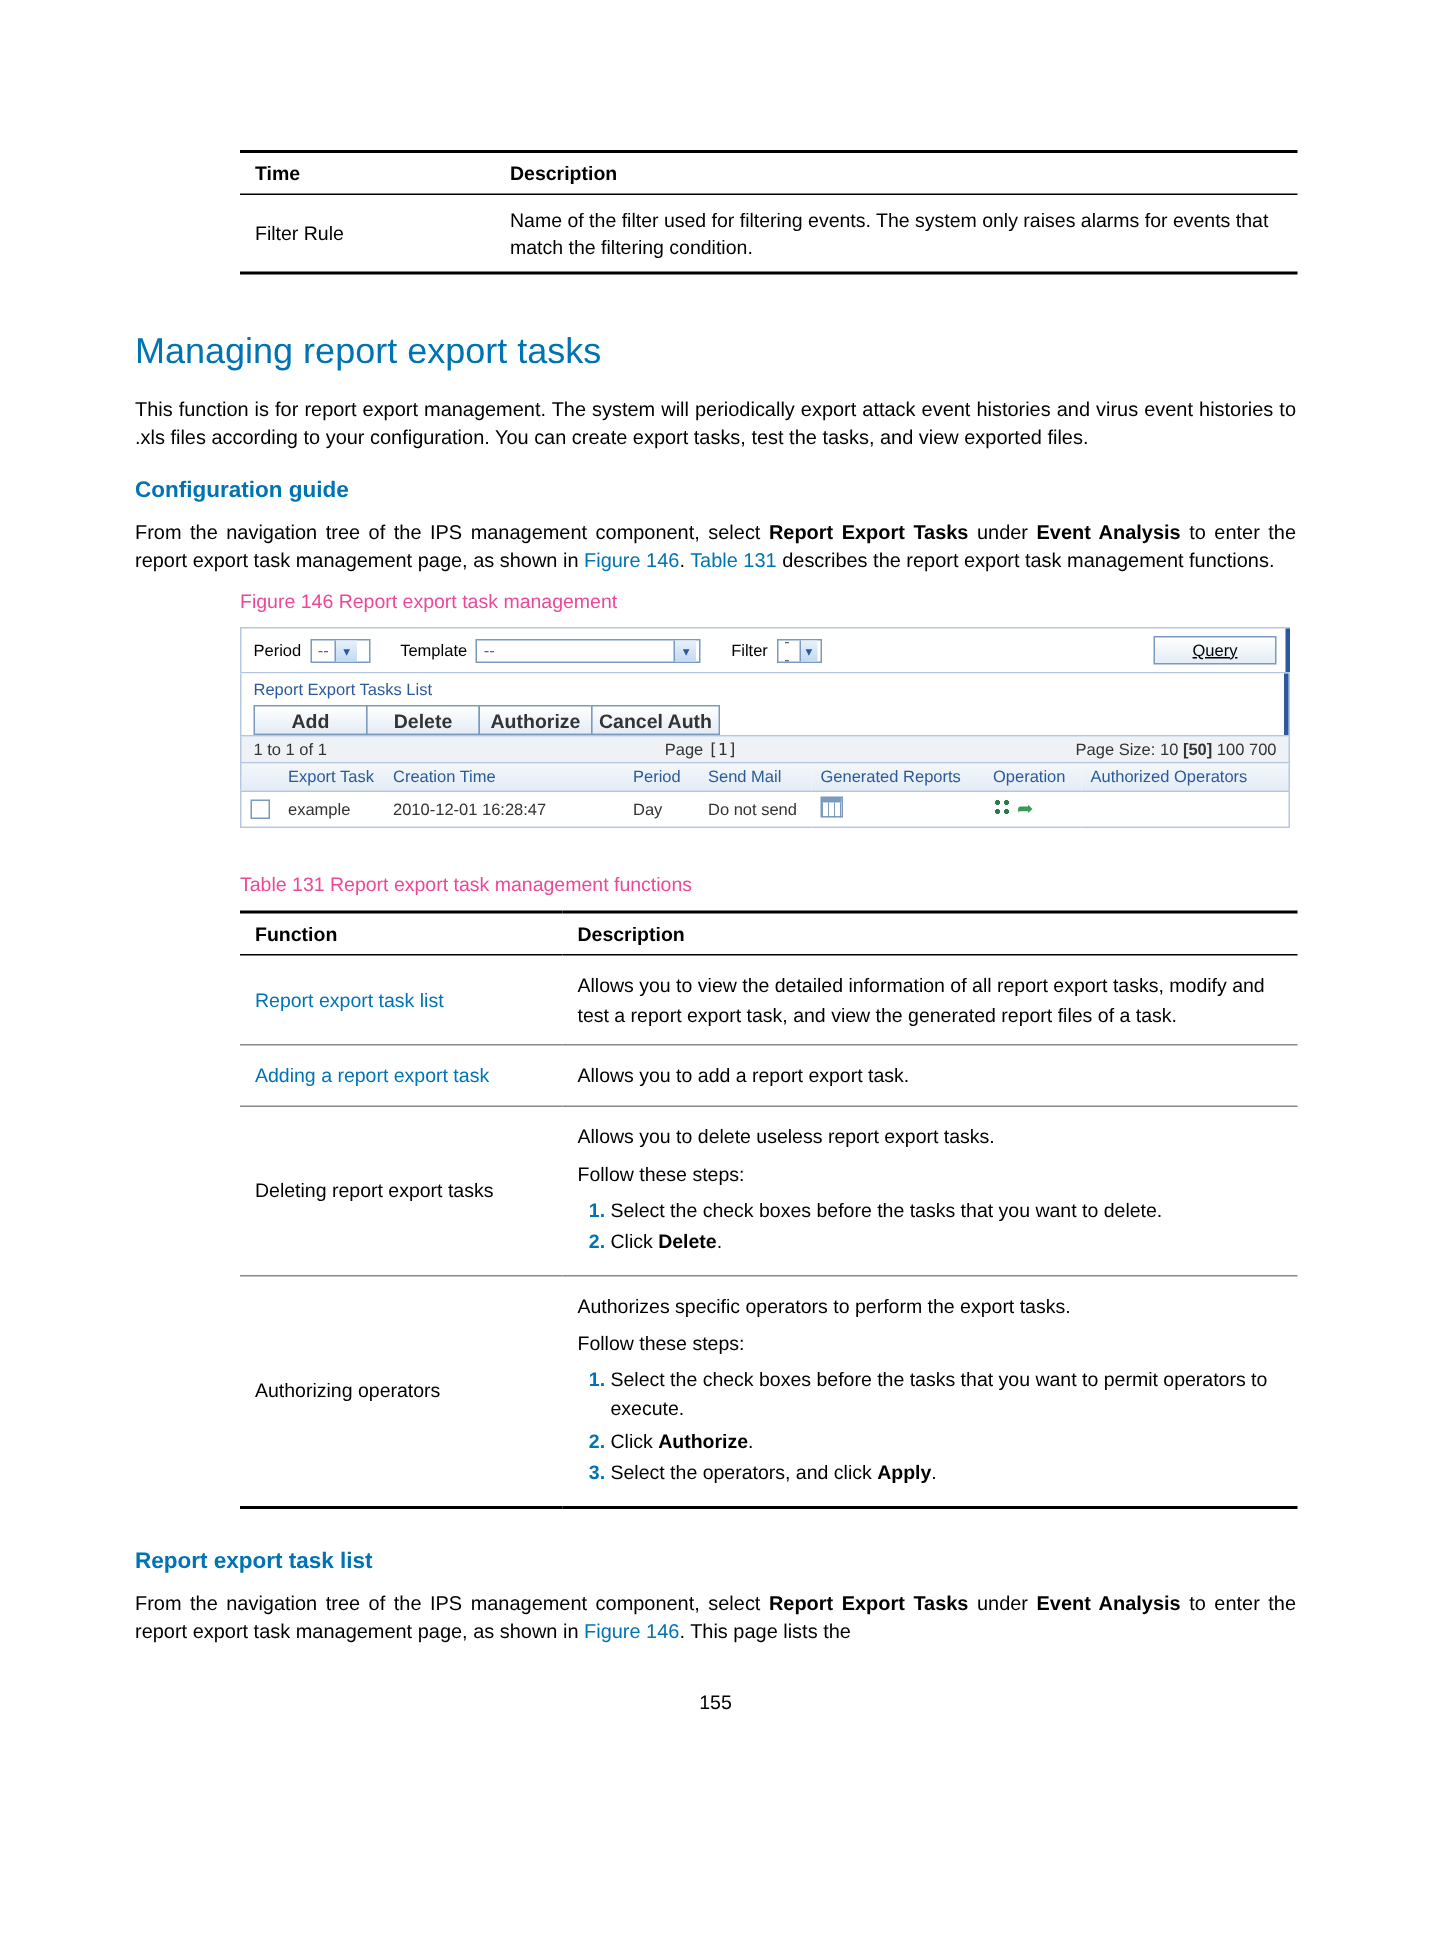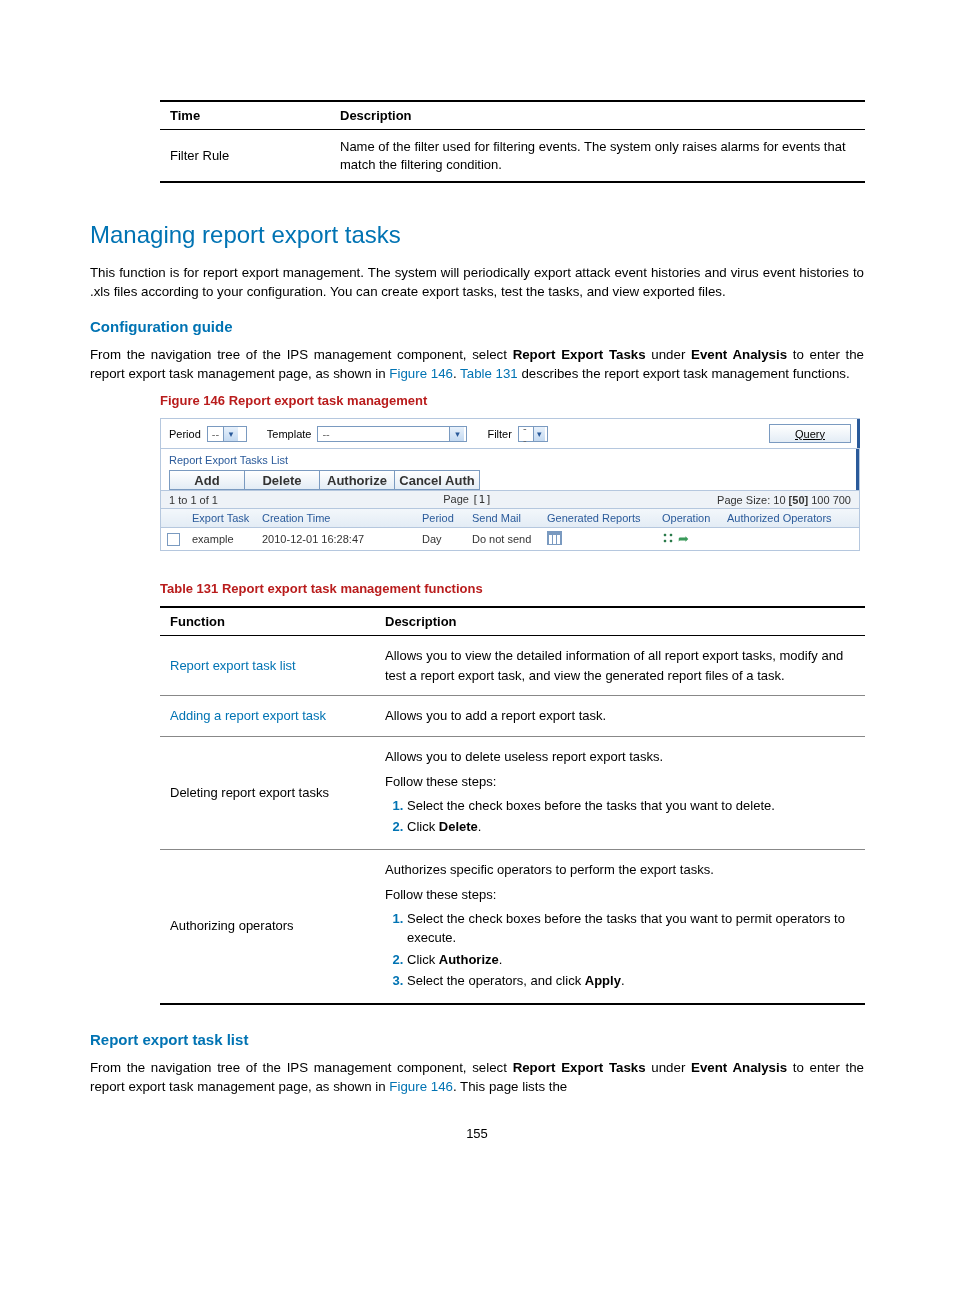--- a/index.html
+++ b/index.html
@@ -55,22 +55,22 @@
     margin: 0 0 10px 0;
   }
   .h2 {
     font-size: 15px;
     font-weight: bold;
     color: #0073b3;
     margin: 16px 0 10px 0;
   }
   .h3a {
     font-size: 13px;
-    font-weight: bold;
-    color: #b91c1c;
+    font-weight: normal;
+    color: #ec4899;
     margin: 4px 0 10px 70px;
   }
   b { font-weight: bold; }
   a.lnk { color: #0073b3; text-decoration: none; }
 
   
   .figure {
     margin-left: 70px;
     width: 700px;
     font-size: 11px;

